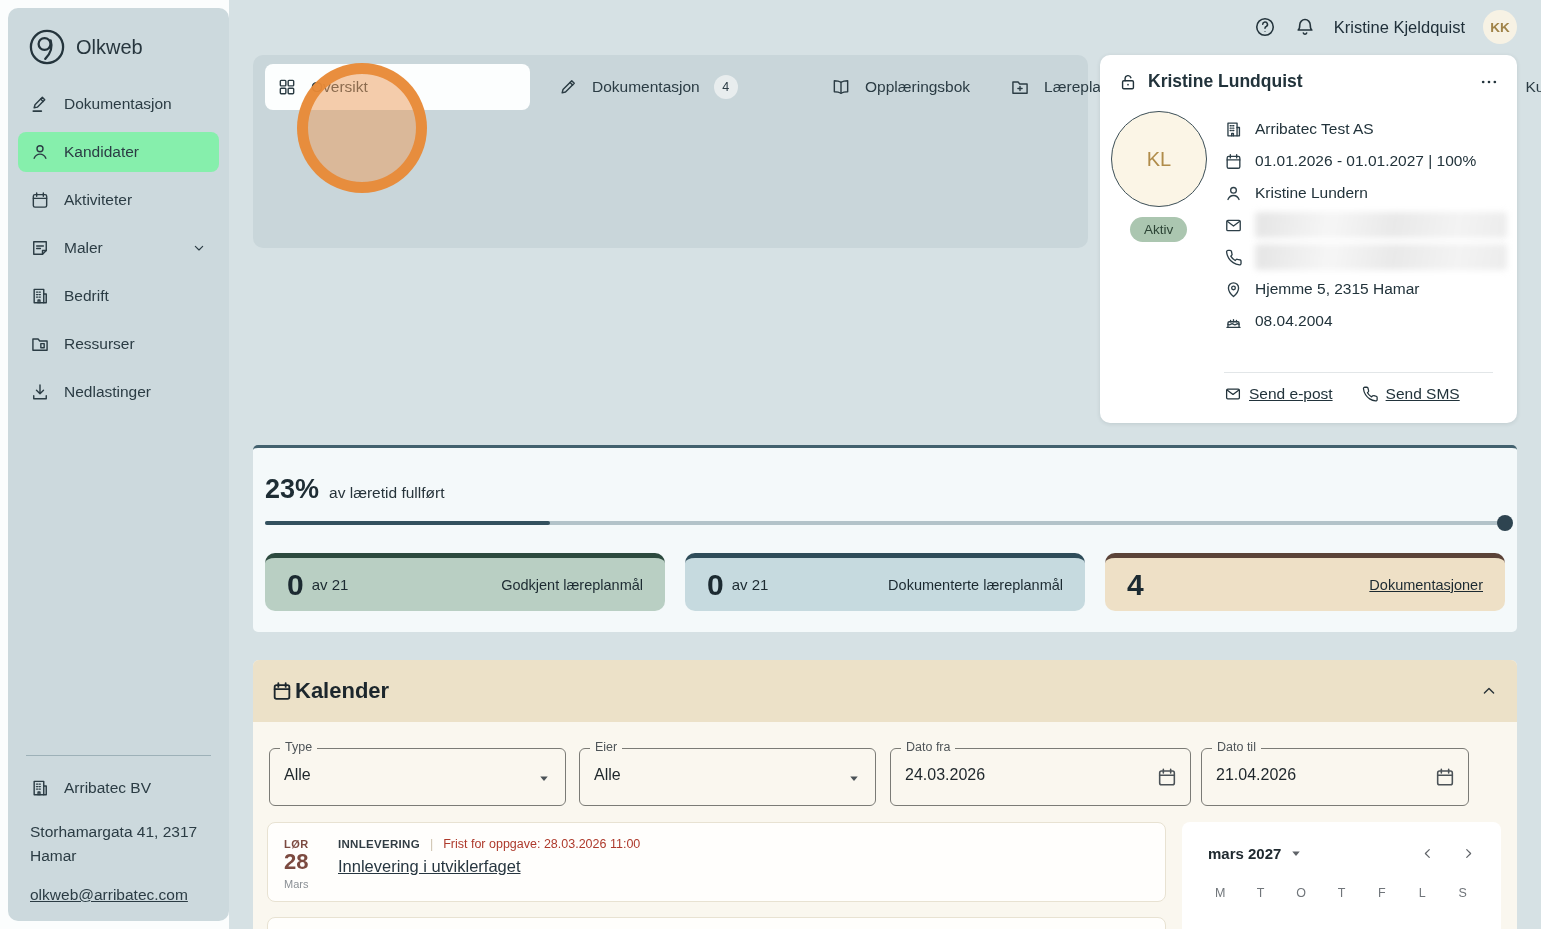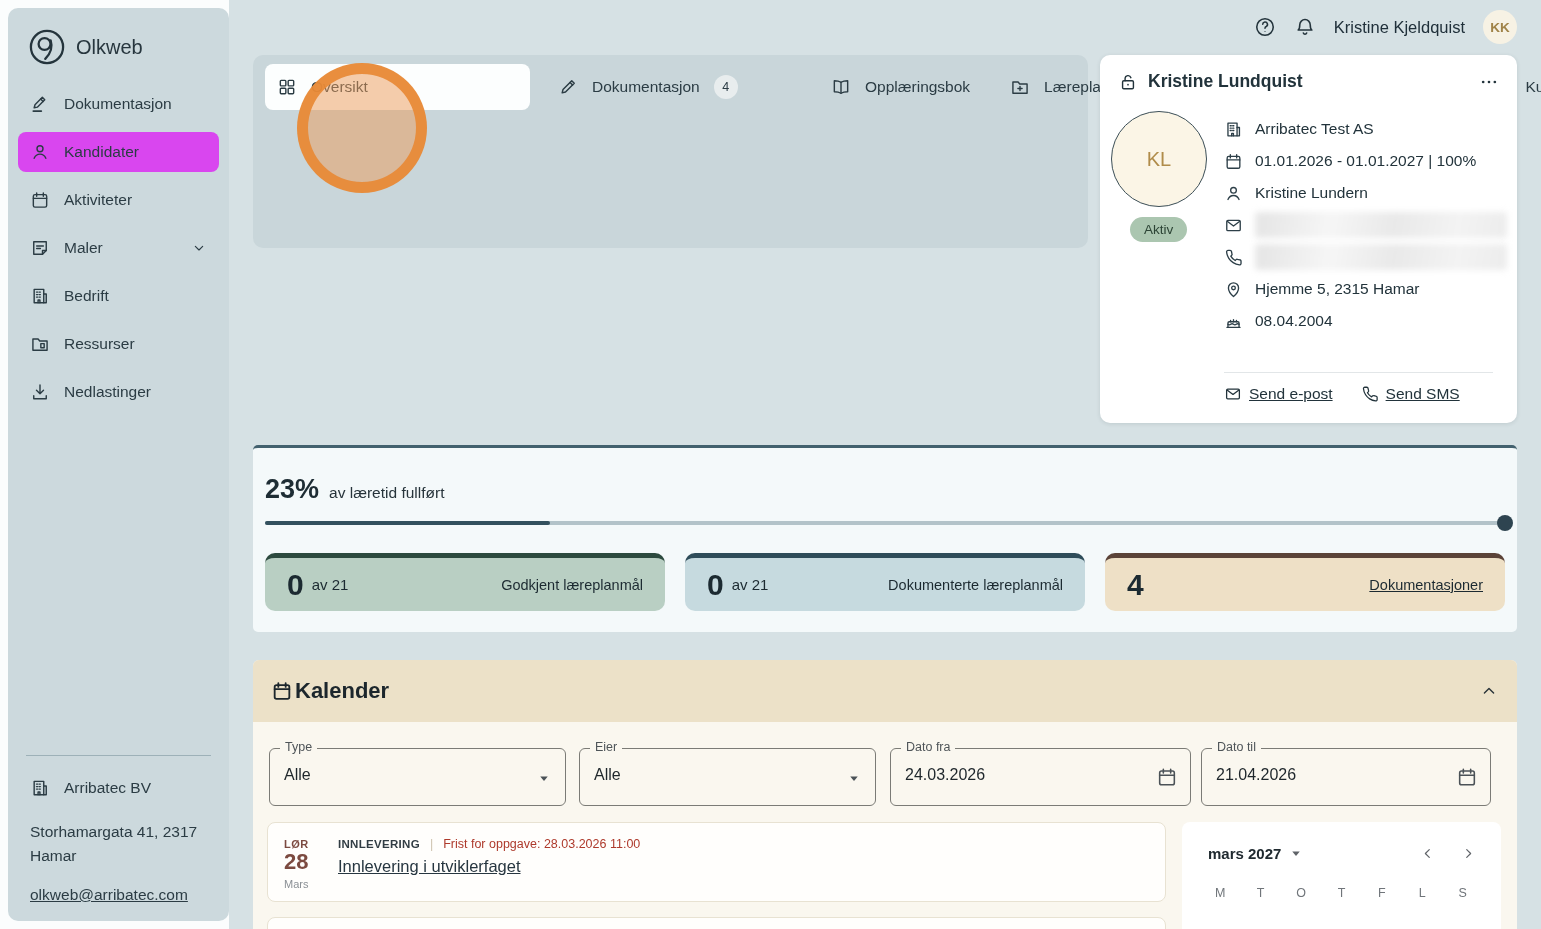--- a/index.html
+++ b/index.html
@@ -15,21 +15,21 @@
   
   #sidebar { position:absolute; left:8px; top:8px; width:221px; height:913px;
              background:#ccd9dd; border-radius:10px; color:#2b3c44; z-index:3; }
   .sb-logo { position:absolute; left:18px; top:18px; display:flex; align-items:center; gap:8px; }
   .sb-logo .ic { width:42px; height:42px; stroke-width:1.3; color:#24343c; }
   .sb-logo-text { font-size:20px; color:#27363e; }
   .sb-menu { position:absolute; left:10px; right:10px; top:76px; }
   .sb-item { display:flex; align-items:center; gap:14px; height:40px; padding:0 12px;
              border-radius:8px; font-size:15.5px; cursor:pointer; margin-bottom:8px; }
   .sb-item .ic { width:20px; height:20px; flex:none; }
-  .sb-item.active { background:#d946ef; }
+  .sb-item.active { background:#86efac; }
   .sb-item .sb-chevron { margin-left:auto; width:16px; height:16px; }
   .sb-footer { position:absolute; left:18px; right:18px; top:747px; font-size:15.5px; color:#2b3c44; }
   .sb-footer .divider { border-top:1px solid #9db1b8; margin-bottom:22px; }
   .sb-company { display:flex; align-items:center; gap:14px; margin-bottom:22px; padding-left:4px; }
   .sb-company .ic { width:20px; height:20px; }
   .sb-address { line-height:24px; margin-bottom:18px; padding-left:4px; }
   .sb-email { text-decoration:underline; color:#2b3c44; padding-left:4px; display:inline-block; cursor:pointer; }
 
   
   #topbar { position:absolute; top:0; right:0; height:54px; display:flex; align-items:center;
@@ -113,21 +113,21 @@
   .field { position:absolute; height:58px; border:1px solid #7b7b76; border-radius:6px;
            cursor:pointer; }
   .field-label { position:absolute; top:-9px; left:10px; background:#faf7ef; padding:0 5px;
                  font-size:12.5px; color:#4e5458; }
   .field-value { position:absolute; left:14px; top:17px; font-size:16px; color:#1e262b; }
   .field-trail { position:absolute; right:12px; top:17px; width:22px; height:22px; color:#4b5257; }
   .caret { width:18px !important; height:18px !important; top:20px; }
   .f-type { left:16px;  width:297px; }
   .f-eier { left:326px; width:297px; }
   .f-fra  { left:637px; width:301px; }
-  .f-til  { left:948px; width:290px;border-radius:6px; }
+  .f-til  { left:948px; width:268px;border-radius:6px; }
 
   .event-card { position:absolute; left:14px; width:899px; background:#fffefc;
                 border:1px solid #e8e2d2; border-radius:8px; padding:12px 16px;
                 display:grid; grid-template-columns:48px auto; column-gap:6px; cursor:pointer; }
   .ev-1 { top:162px; height:80px; }
   .ev-2 { top:257px; height:80px; }
   .ev-abbr { font-size:11px; font-weight:bold; color:#7c4a40; letter-spacing:.5px; padding-top:3px; }
   .ev-day  { font-size:22px; font-weight:bold; color:#7c4a40; line-height:24px; }
   .ev-month{ font-size:11px; color:#8b9095; padding-top:4px; }
   .ev-meta { display:flex; align-items:center; gap:10px; font-size:12.5px; padding-top:2px; }

